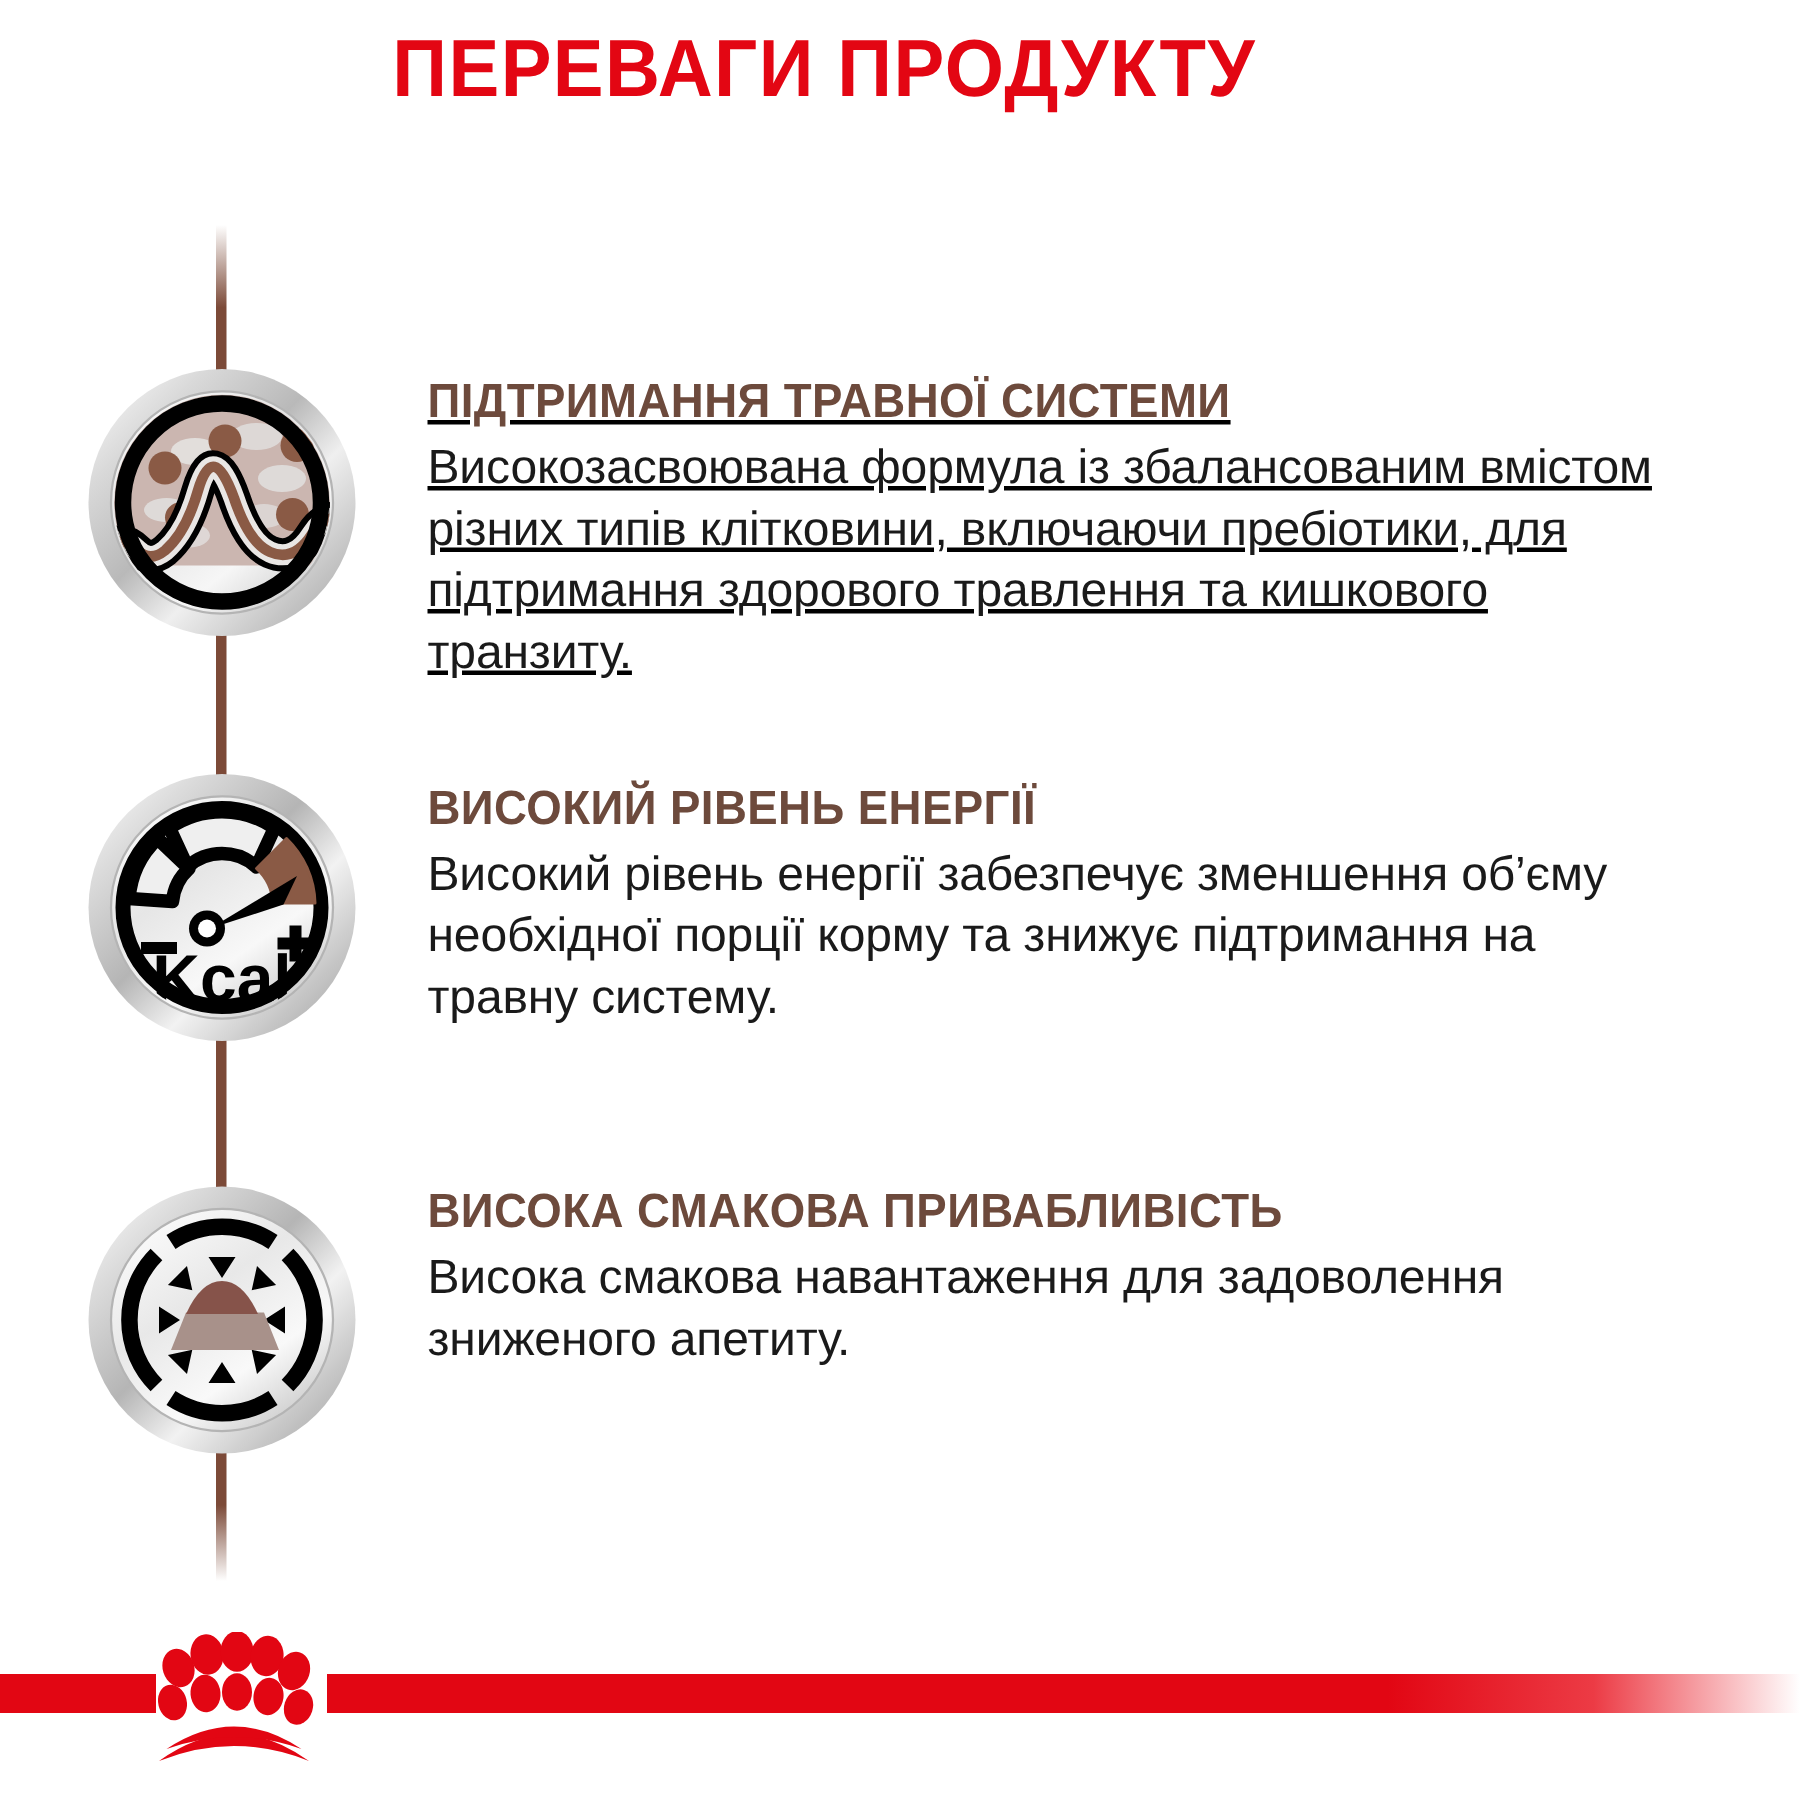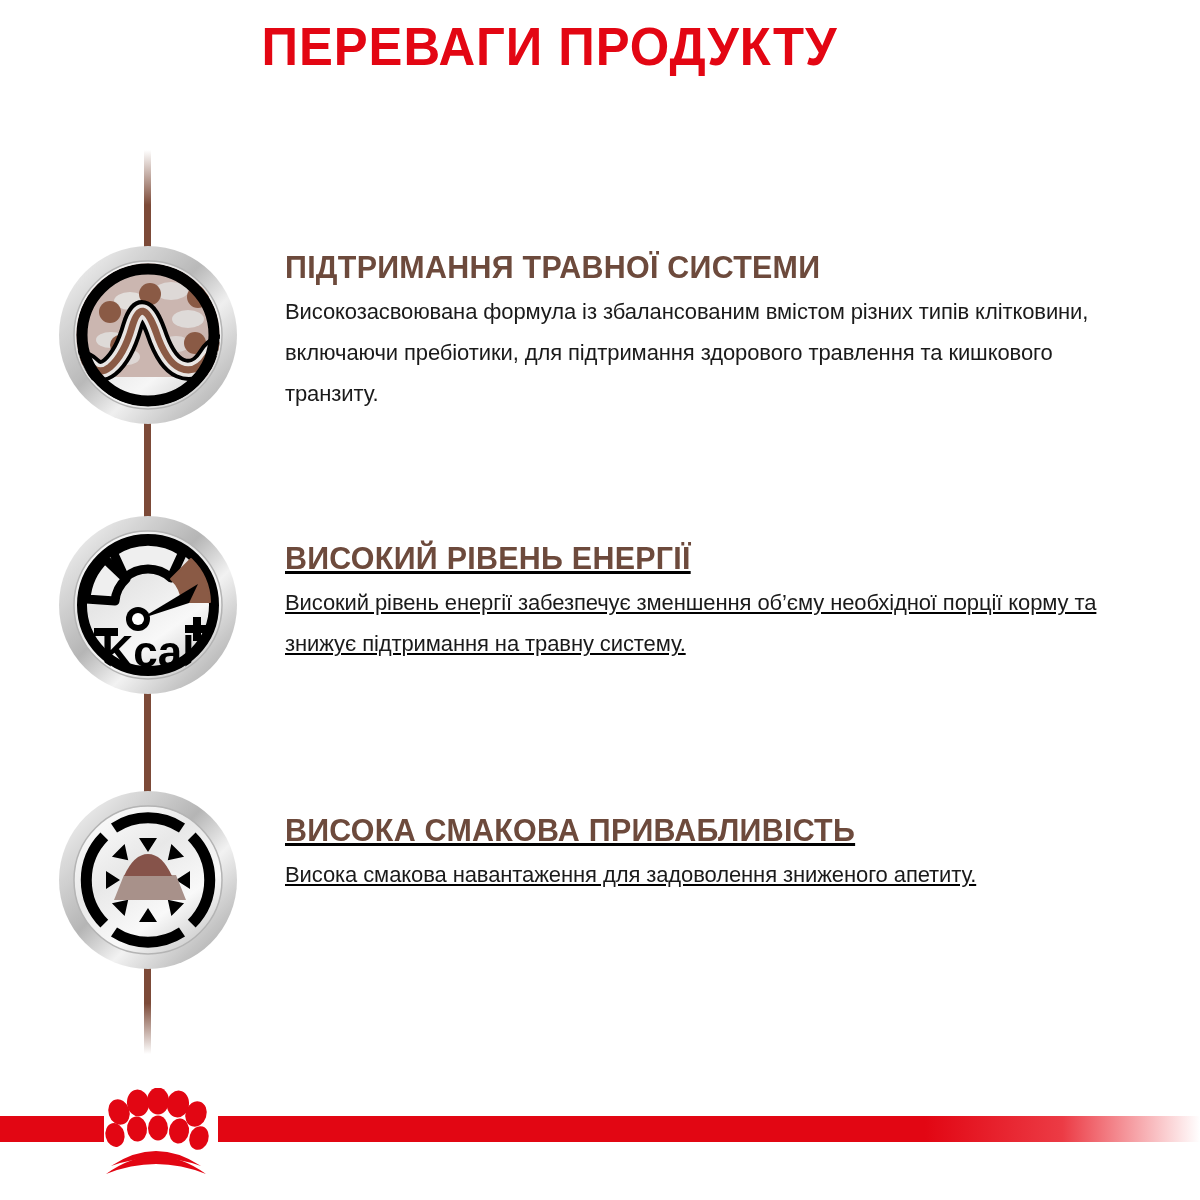--- a/index.html
+++ b/index.html
@@ -70,33 +70,33 @@
     font-size:32px;
     letter-spacing:0.3px;
     transform:scaleX(0.95);
     transform-origin:left center;
     white-space:nowrap;
     margin:0 0 6px 0;
     line-height:1.1;
   }
   .b-body{
     color:#1a1a1a;
-    font-size:22px;
+    font-size:32px;
     line-height:41px;
     margin:0;
     letter-spacing:-0.1px;
   }
 
   
   #row-digestive{top:245px;}
-  #row-digestive .txt{top:5px;}
+  #row-digestive .txt{top:5px;text-decoration:underline;}
   #row-energy{top:515px;}
-  #row-energy .txt{top:26px;text-decoration:underline;}
+  #row-energy .txt{top:6px;}
   #row-palatability{top:790px;}
-  #row-palatability .txt{top:23px;text-decoration:underline;}
+  #row-palatability .txt{top:0;}
 
   
   .footer{
     position:absolute;
     left:0;bottom:0;
     width:1200px;height:112px;
   }
   .footer-bar-left{
     position:absolute;
     left:0;top:28px;

